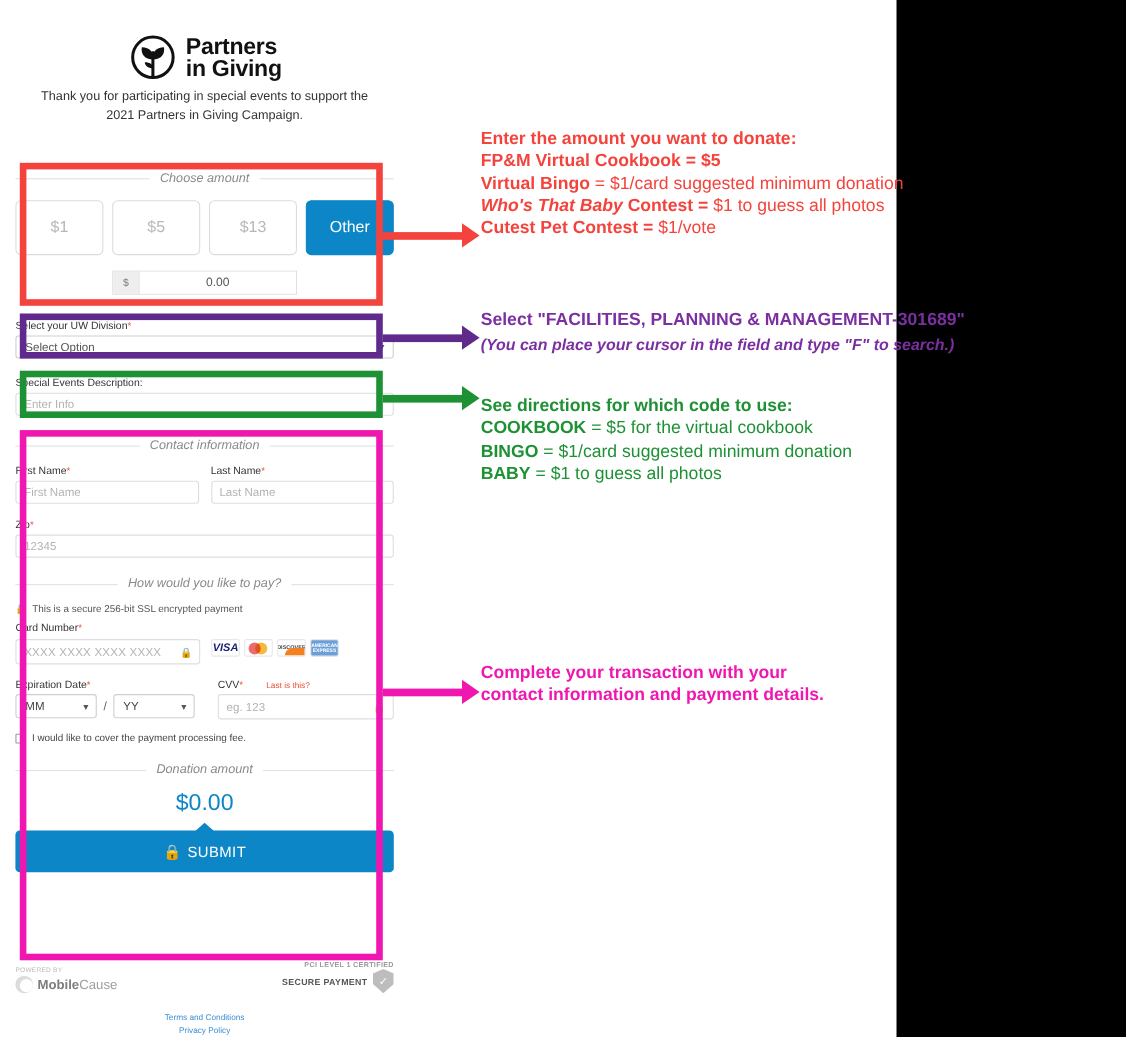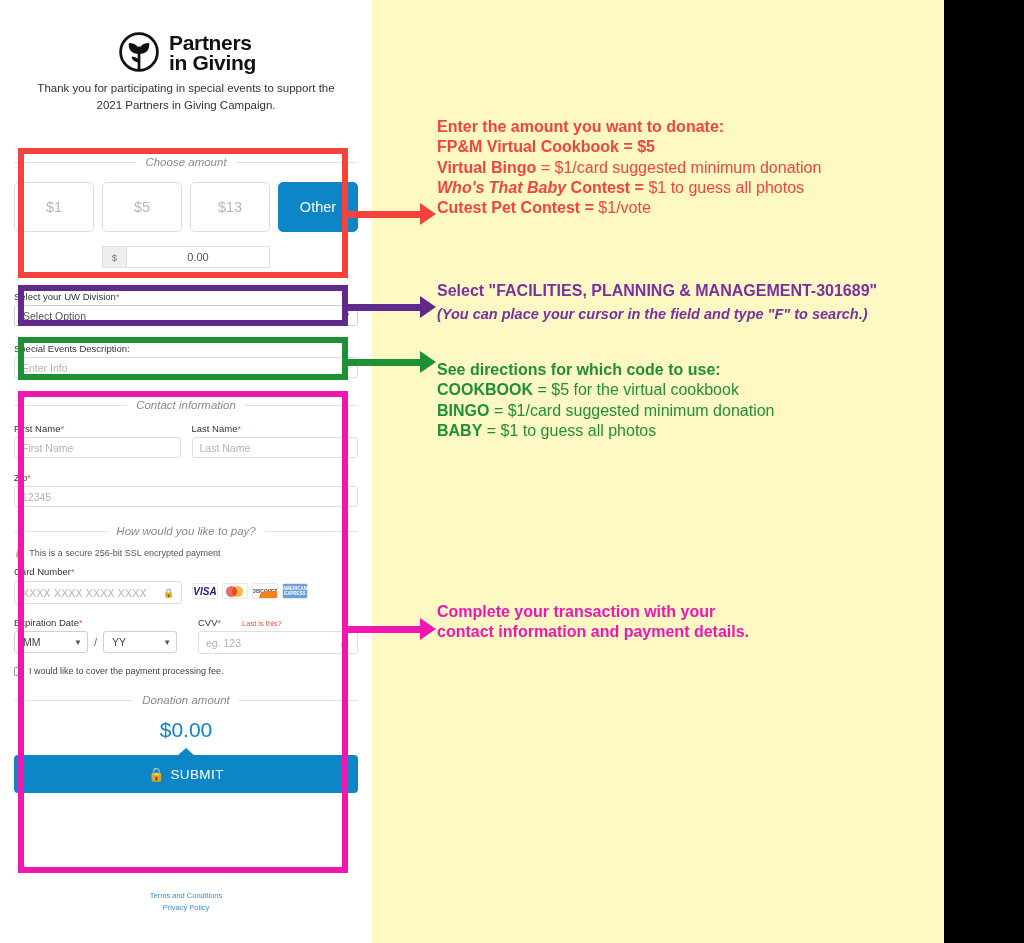--- a/index.html
+++ b/index.html
@@ -2,21 +2,21 @@
 <html><head>
 <meta charset="utf-8">
 <style>
   * { box-sizing: border-box; margin: 0; padding: 0; }
   html, body {
     width: 1024px; height: 943px;
     background: #000000;
     font-family: "Liberation Sans", sans-serif;
     overflow: hidden;
   }
-  #root { position: relative; width: 944px; height: 943px; background: #fef9c3; }
+  #root { position: relative; width: 815px; height: 943px; background: #ffffff; }
 
   
   .form-panel {
     position: absolute; left: 0; top: 0;
     width: 372px; height: 943px;
     background: #ffffff;
   }
   .form-inner { position: relative; width: 372px; padding: 0 14px; }
 
   .logo-wrap { padding-top: 30px; display: flex; justify-content: center; align-items: center; }
@@ -91,21 +91,21 @@
   .two-col { display: flex; gap: 11px; margin-top: 8px; }
   .two-col > div { flex: 1 1 0; }
   .fgroup { margin-top: 14px; }
 
   .secure-note {
     font-size: 9px; color: #555; margin-top: 11px;
     display: flex; align-items: center; gap: 4px;
   }
   .lock { font-size: 9px; color: #444; }
 
-  .card-row { display: flex; align-items: center; gap: 10px; margin-top: 4px; }
+  .card-row { display: flex; align-items: flex-start; gap: 10px; margin-top: 4px; }
   .card-num { flex: 0 0 168px; position: relative; }
   .card-num .inp { height: 23px; font-size: 10.5px; letter-spacing: 0.2px; }
   .lock-in { position: absolute; right: 7px; top: 7px; font-size: 9px; color: #9a9a9a; }
   .cards { display: flex; gap: 4px; padding-bottom: 3px; }
   .cbrand {
     width: 26px; height: 16px; border: 1px solid #e8e8e8; border-radius: 2px;
     background: #fff; display: flex; align-items: center; justify-content: center;
     font-size: 6px; font-weight: bold; overflow: hidden;
   }
   .cb-visa { color: #1a1f71; font-style: italic; font-size: 10px; }
@@ -340,20 +340,36 @@
             <span class="submit-notch"></span>
             <button class="submit-btn">
               <span>🔒</span>
               <span>SUBMIT</span>
             </button>
           </div>
         </div>
       </div>
 
       <div class="footer">
+        <div class="foot-row">
+          <div>
+            <div class="powered">POWERED BY</div>
+            <div class="mc-logo">
+              <span class="mc-swirl"></span>
+              <span class="mc-name"><b>Mobile</b><span>Cause</span></span>
+            </div>
+          </div>
+          <div class="pci">
+            <div class="pci-1">PCI LEVEL 1 CERTIFIED</div>
+            <div class="shield-wrap">
+              <div class="pci-2">SECURE PAYMENT</div>
+              <span class="shield"></span>
+            </div>
+          </div>
+        </div>
         <div class="legal">
           <a href="#">Terms and Conditions</a>
           <a href="#">Privacy Policy</a>
         </div>
       </div>
 
     </div>
   </div>
 
   <div class="hbox" style="left:18px; top:148px; width:330px; height:130px; border-width:6px; border-color:#f4433c;"></div>

